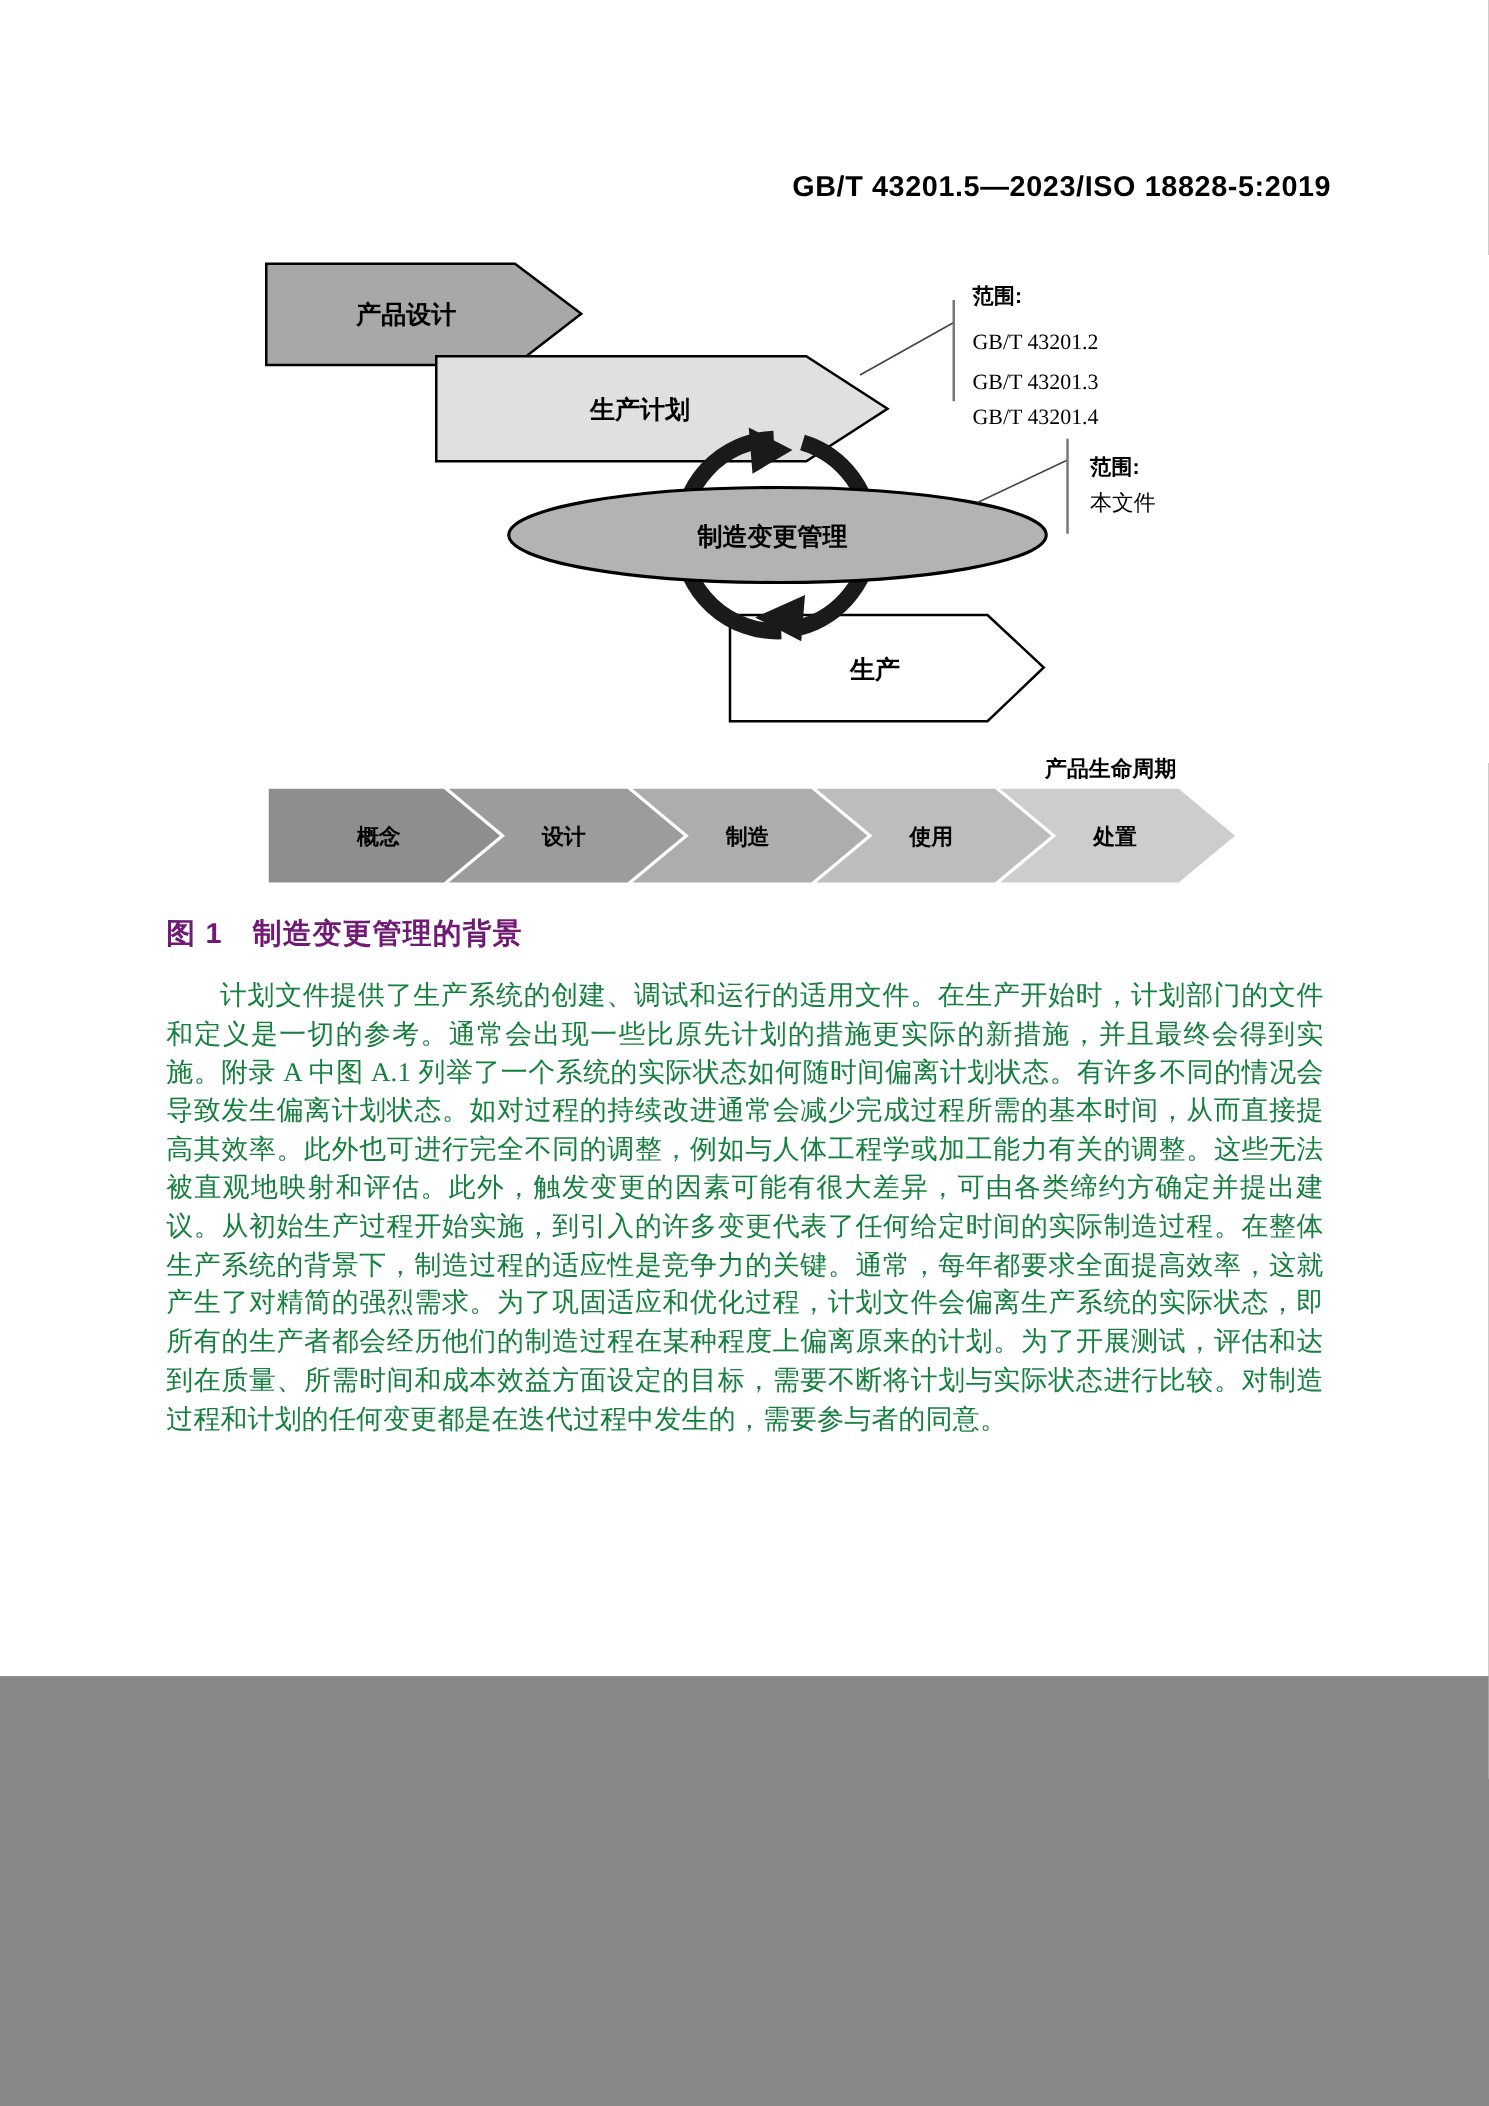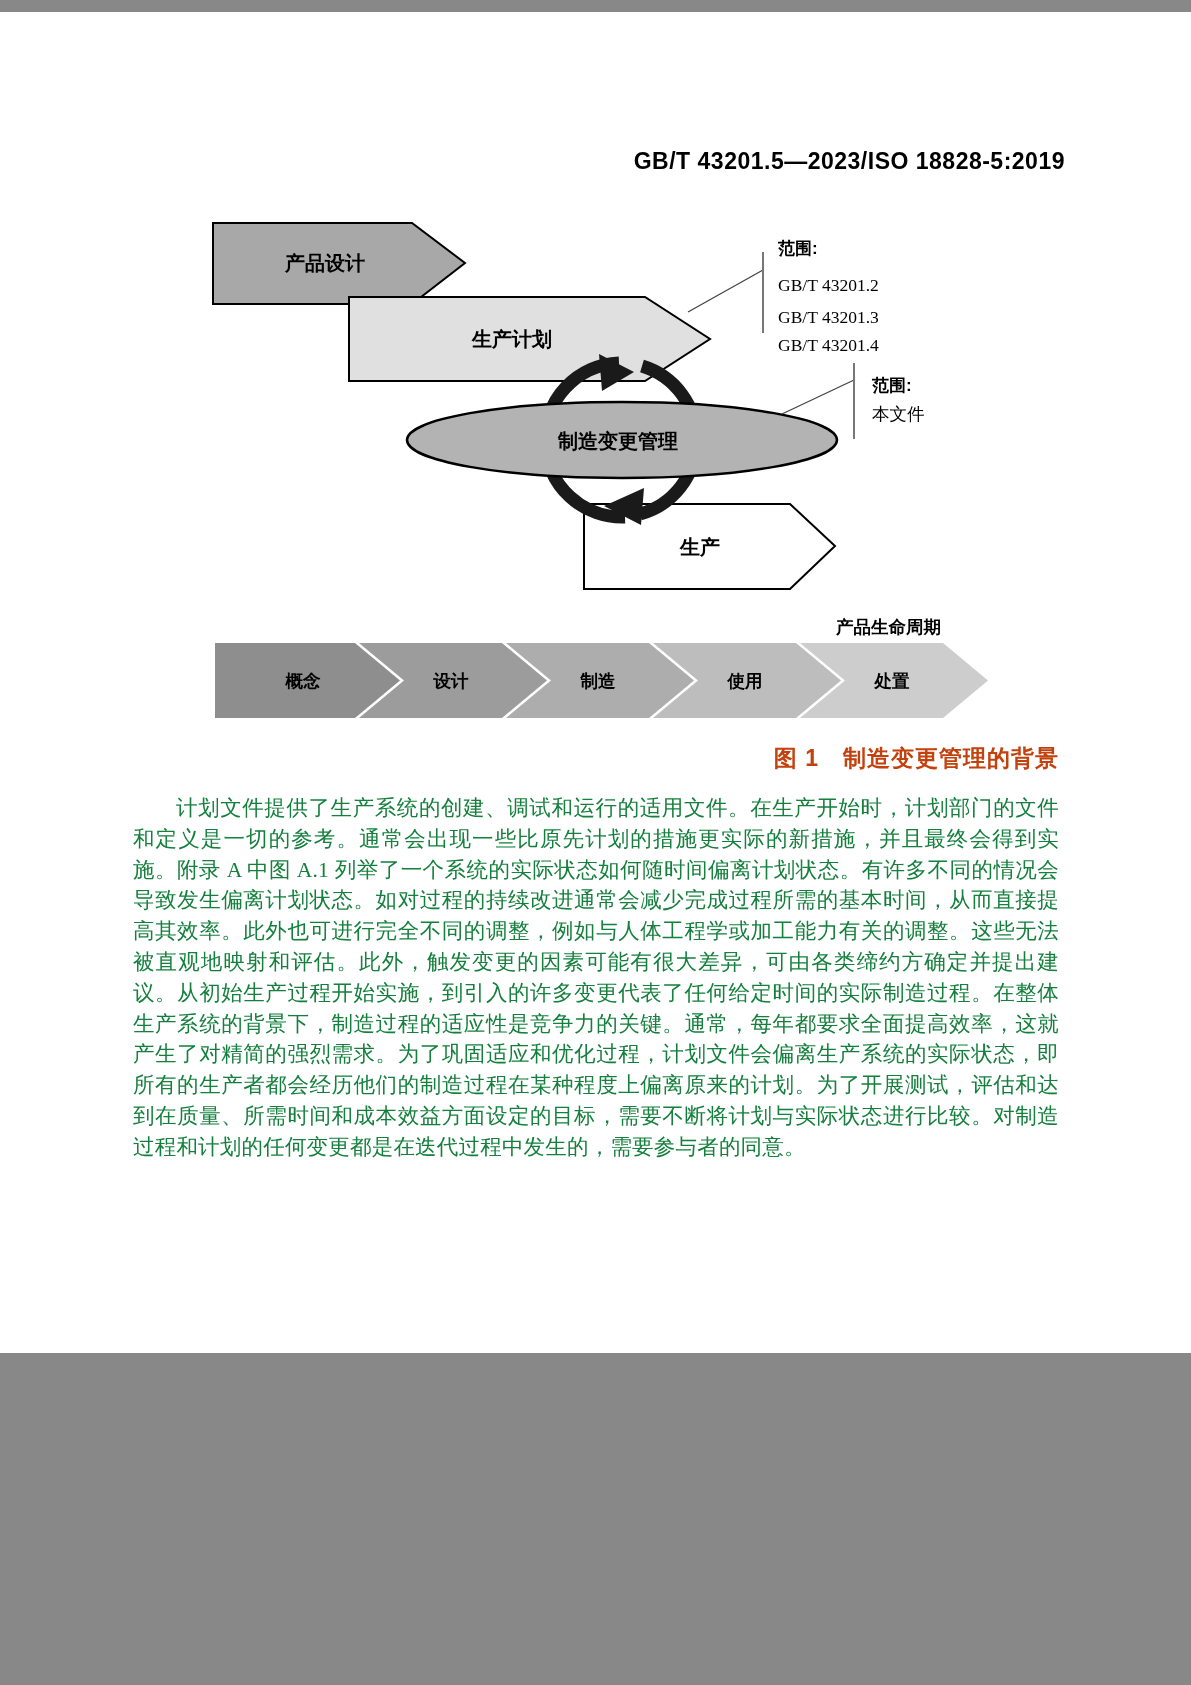--- a/index.html
+++ b/index.html
@@ -1,45 +1,45 @@
 <!DOCTYPE html>
 <html><head>
 <meta charset="utf-8">
 <style>
   html,body{margin:0;padding:0;background:#888;}
   .page{
     position:relative;
     width:1191px;height:1341px;
     background:#ffffff;
-    margin:12px auto;
+    margin:0 auto;
     font-family:"Liberation Serif","DejaVu Serif",serif;
     color:#111;
     overflow:hidden;
   }
   .header{
     position:absolute;
     top:136px;right:126px;
     font-family:"Liberation Sans","DejaVu Sans",sans-serif;
     font-weight:bold;
     font-size:23px;
     letter-spacing:0.5px;
     color:#000;
   }
   .figure-svg{
     position:absolute;left:0;top:0;
   }
   .fig-caption{
     position:absolute;
     left:133px;top:731px;width:926px;
-    text-align:right;
+    text-align:left;
     font-family:"Liberation Sans","DejaVu Sans",sans-serif;
     font-weight:bold;
     font-size:23px;
     letter-spacing:1px;
-    color:#c2410c;
+    color:#701a75;
   }
   .body-text{
     position:absolute;
     left:133px;top:781px;width:926px;
     font-size:21.5px;
     line-height:30.8px;
     text-align:justify;
     text-indent:2em;
     color:#15803d;
     letter-spacing:0.2px;

